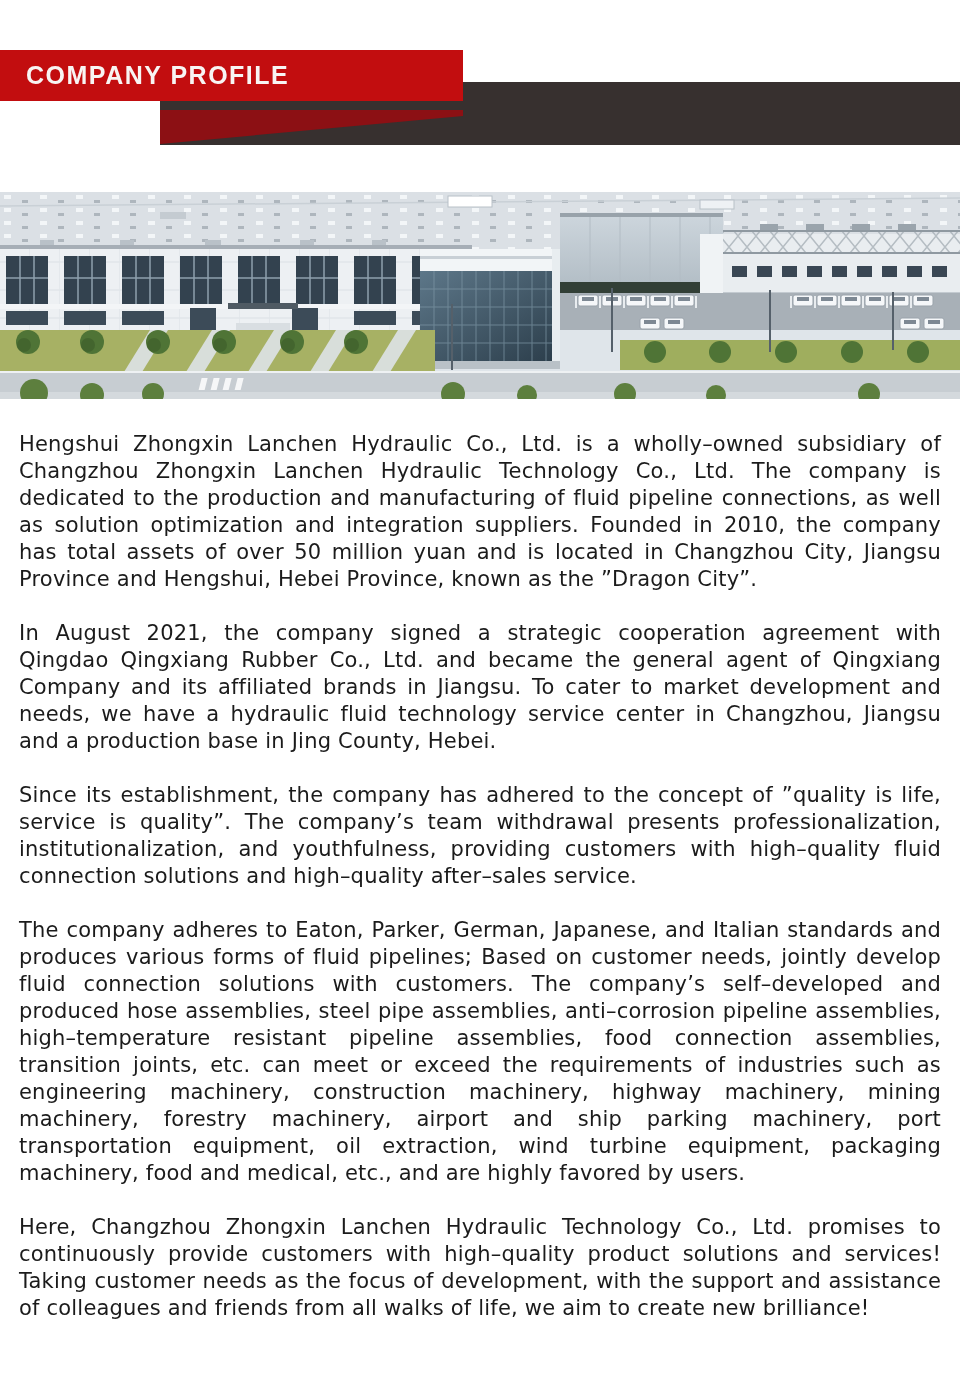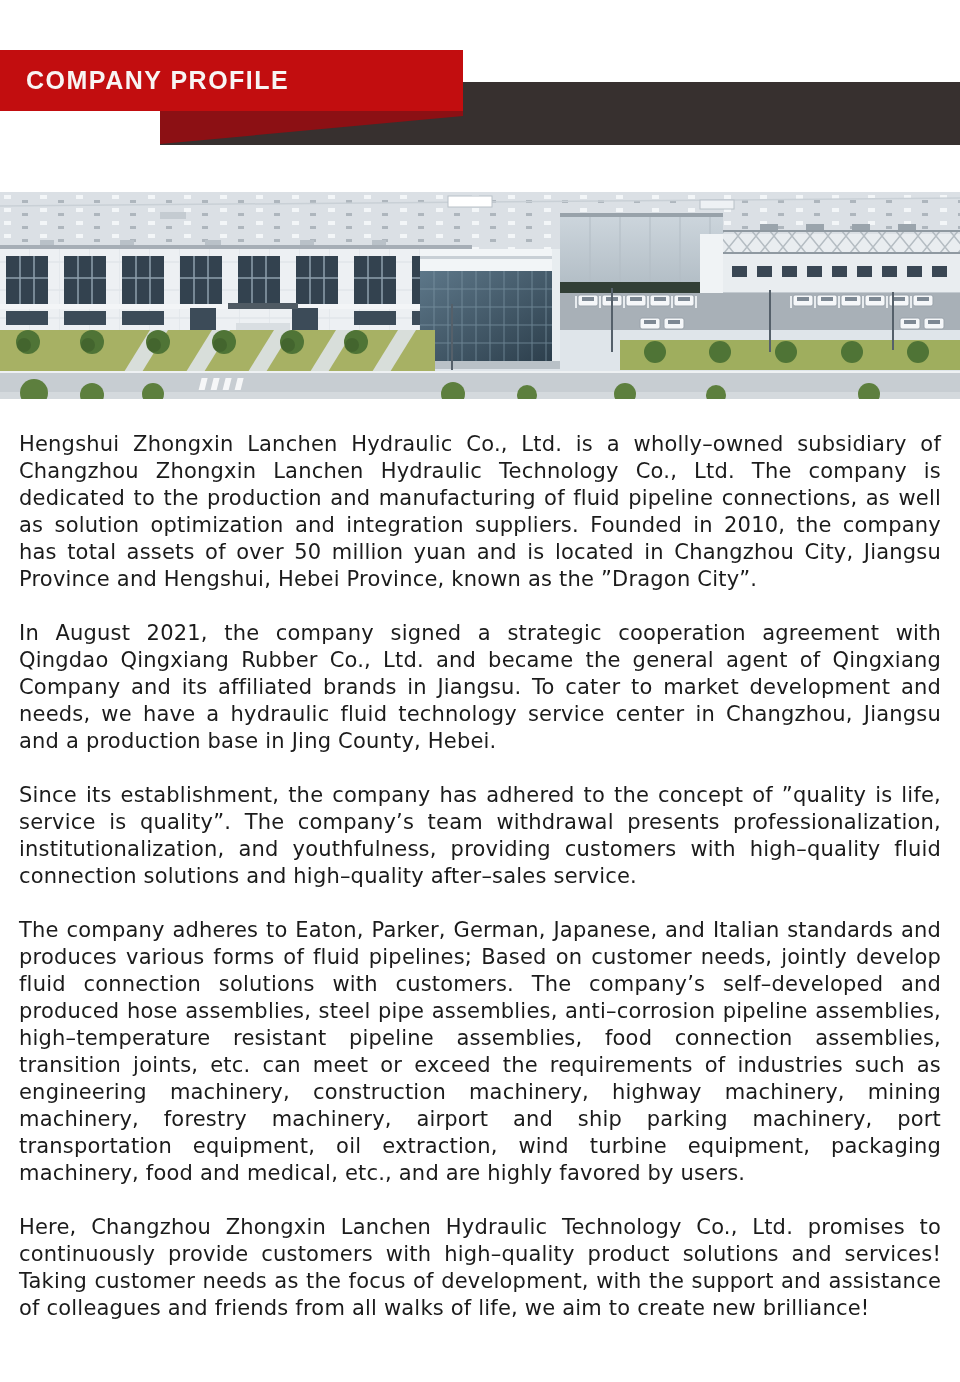--- a/index.html
+++ b/index.html
@@ -23,21 +23,21 @@
   .header-ribbon-fold {
     position: absolute;
     left: 160px; top: 110px;
     width: 303px; height: 34px;
     background: var(--fold-red, #8c1014);
     clip-path: polygon(0 0, 100% 0, 100% 18%, 0 100%);
   }
   .header-ribbon {
     position: absolute;
     left: 0; top: 50px;
-    width: 463px; height: 61px;
+    width: 463px; height: 51px;
     background: var(--banner-red, #c20d0f);
     display: flex;
     align-items: center;
     padding-left: 26px;
   }
   .header-ribbon h1 {
     font-family: "Liberation Sans", sans-serif;
     font-weight: 700;
     font-size: 25px;
     letter-spacing: 1.5px;

